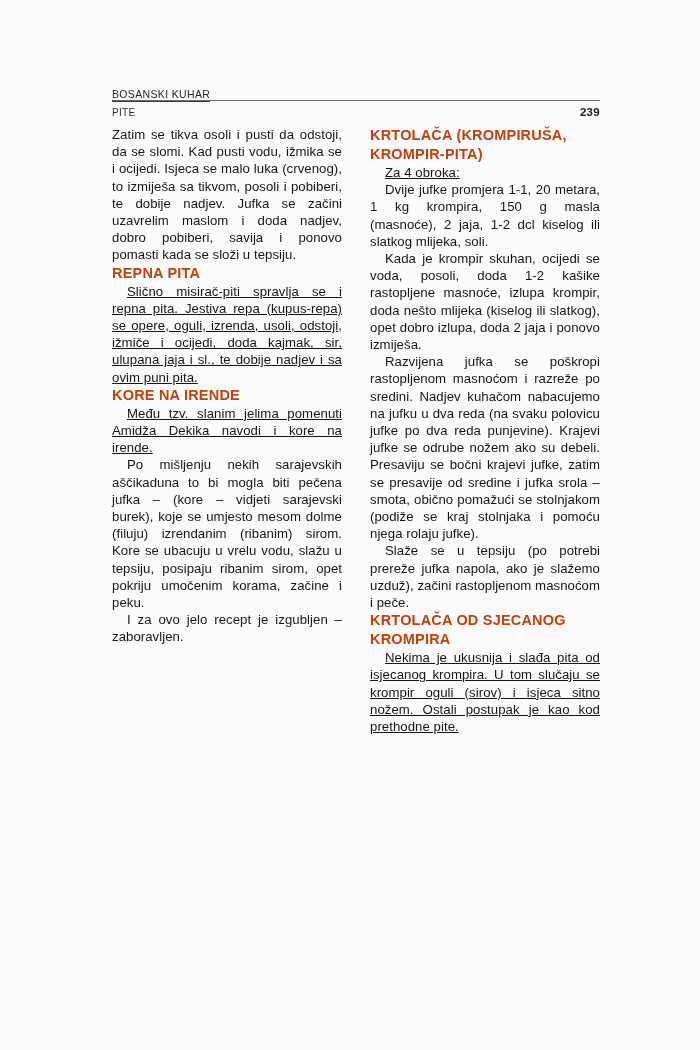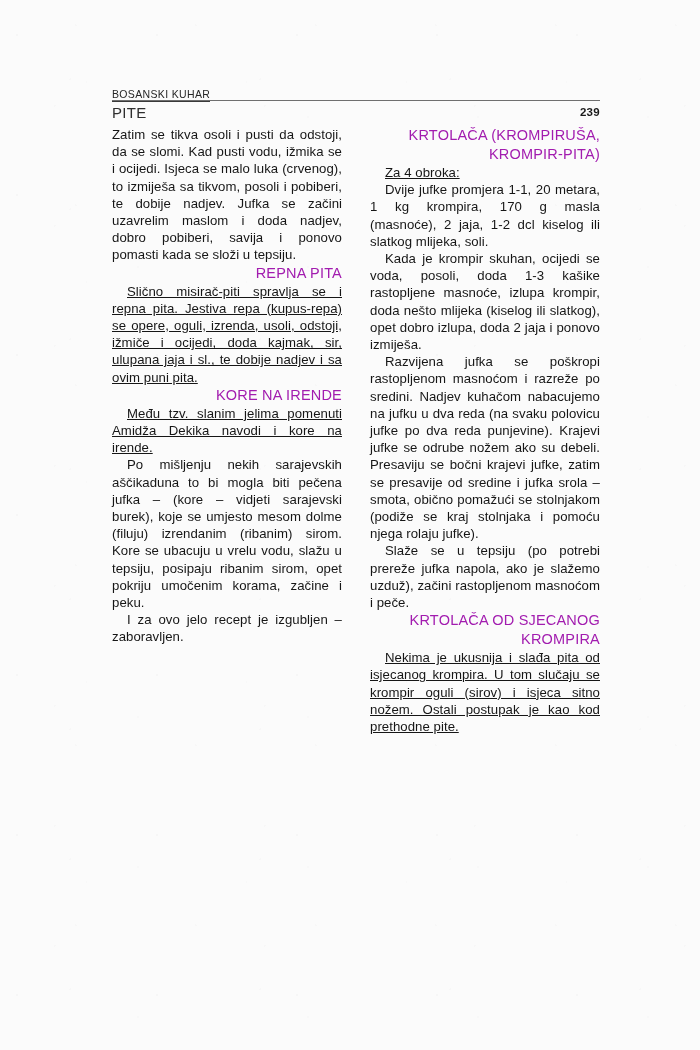--- a/index.html
+++ b/index.html
@@ -66,21 +66,21 @@
   }
   .header-sub-row {
     position: relative;
     margin-top: 3.5px;
     height: 13px;
   }
   .header-sub {
     position: absolute;
     left: 0;
     top: 0;
-    font-size: 15px;
+    font-size: 10px;
     letter-spacing: 0.3px;
     color: #2e2e2e;
     line-height: 13px;
   }
   .header-pageno {
     position: absolute;
     right: 0;
     top: 0;
     font-size: 11.5px;
     font-weight: bold;
@@ -98,26 +98,25 @@
     width: 488px;
     display: flex;
     gap: 28px;
   }
   .col {
     width: 230px;
   }
 
   h2.section-heading {
     font-size: 14.5px;
-    font-weight: normal;
+    font-weight: bold;
     letter-spacing: 0.2px;
-    color: #a21caf;
+    color: #c2410c;
     line-height: 19px;
     margin: 0;
-    text-align: right;
   }
 
   p.body {
     font-size: 13.2px;
     line-height: 17.2px;
     letter-spacing: 0.05px;
     color: #161616;
     margin: 0;
     text-align: justify;
     text-justify: inter-word;
@@ -158,22 +157,22 @@
       <h2 class="section-heading sp-heading-before">KORE NA IRENDE</h2>
       <p class="body indent sp-heading-after">Među tzv. slanim jelima pomenuti Amidža Dekika navodi i kore na irende.</p>
       <p class="body indent sp-para">Po mišljenju nekih sarajevskih aščikaduna to bi mogla biti pečena jufka – (kore – vidjeti sarajevski burek), koje se umjesto mesom dolme (filuju) izrendanim (ribanim) sirom. Kore se ubacuju u vrelu vodu, slažu u tepsiju, posipaju ribanim sirom, opet pokriju umočenim korama, začine i peku.</p>
       <p class="body indent sp-para">I za ovo jelo recept je izgubljen – zaboravljen.</p>
     </div>
 
     <div class="col">
 
       <h2 class="section-heading">KRTOLAČA (KROMPIRUŠA, KROMPIR-PITA)</h2>
       <p class="body indent sp-heading-after">Za 4 obroka:</p>
-      <p class="body indent sp-para">Dvije jufke promjera 1-1, 20 metara, 1 kg krompira, 170 g masla (masnoće), 2 jaja, 1-2 dcl kiselog ili slatkog mlijeka, soli.</p>
-      <p class="body indent sp-para">Kada je krompir skuhan, ocijedi se voda, posoli, doda 1-3 kašike rastopljene masnoće, izlupa krompir, doda nešto mlijeka (kiselog ili slatkog), opet dobro izlupa, doda 2 jaja i ponovo izmiješa.</p>
+      <p class="body indent sp-para">Dvije jufke promjera 1-1, 20 metara, 1 kg krompira, 150 g masla (masnoće), 2 jaja, 1-2 dcl kiselog ili slatkog mlijeka, soli.</p>
+      <p class="body indent sp-para">Kada je krompir skuhan, ocijedi se voda, posoli, doda 1-2 kašike rastopljene masnoće, izlupa krompir, doda nešto mlijeka (kiselog ili slatkog), opet dobro izlupa, doda 2 jaja i ponovo izmiješa.</p>
       <p class="body indent sp-para">Razvijena jufka se poškropi rastopljenom masnoćom i razreže po sredini. Nadjev kuhačom nabacujemo na jufku u dva reda (na svaku polovicu jufke po dva reda punjevine). Krajevi jufke se odrube nožem ako su debeli. Presaviju se bočni krajevi jufke, zatim se presavije od sredine i jufka srola – smota, obično pomažući se stolnjakom (podiže se kraj stolnjaka i pomoću njega rolaju jufke).</p>
       <p class="body indent sp-para">Slaže se u tepsiju (po potrebi prereže jufka napola, ako je slažemo uzduž), začini rastopljenom masnoćom i peče.</p>
 
       <h2 class="section-heading sp-heading-before">KRTOLAČA OD SJECANOG KROMPIRA</h2>
       <p class="body indent sp-heading-after">Nekima je ukusnija i slađa pita od isjecanog krompira. U tom slučaju se krompir oguli (sirov) i isjeca sitno nožem. Ostali postupak je kao kod prethodne pite.</p>
     </div>
 
   </div>
 </div>
 

